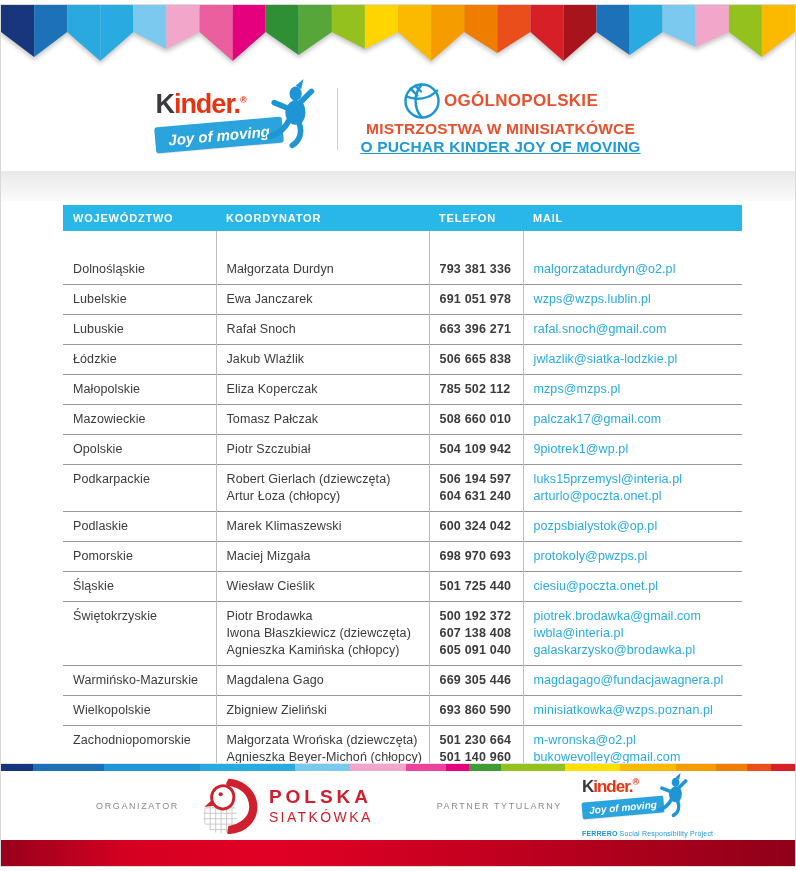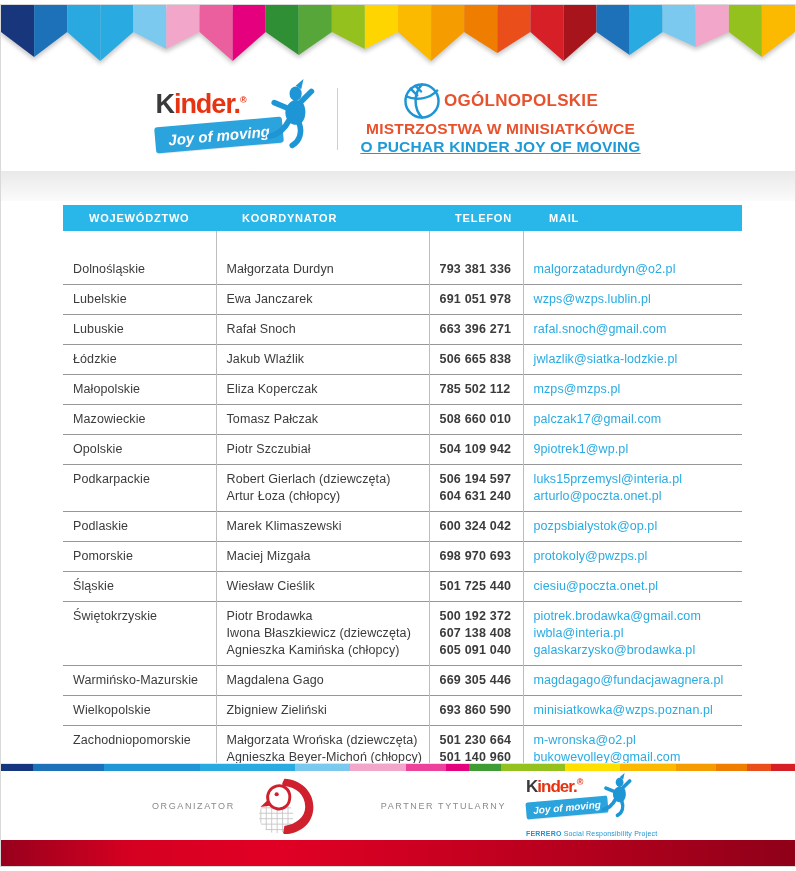--- a/index.html
+++ b/index.html
@@ -27,21 +27,21 @@
   .t-line1 .vb { margin-right:3px; }
   .t-line2 { color:#e8512d; font-weight:bold; font-size:15.5px; letter-spacing:.2px; }
   .t-line3 { color:#1e9ad6; font-weight:bold; font-size:15.5px; letter-spacing:.2px;text-decoration:underline; }
 
   .header-band { height:30px; background:linear-gradient(#e9e9e9, #fbfbfb); }
 
   
   table.coord { border-collapse:collapse; width:679px; margin:4px 0 0 62px; table-layout:fixed; }
   col.c1{width:153px;} col.c2{width:213px;} col.c3{width:94px;} col.c4{width:219px;}
   thead th { background:#29b6e8; color:#fff; font-size:11px; font-weight:bold; letter-spacing:.8px;
-             text-align:left; height:26px; padding:0 0 0 26px; }
+             text-align:left; height:26px; padding:0 0 0 10px; }
   tbody td { vertical-align:top; font-size:12.5px; color:#3b3b3b; padding:6px 6px 6px 10px; line-height:17px; letter-spacing:.1px; }
   tbody td.b { border-left:1px solid #bdbdbd; }
   tbody tr + tr td { border-top:1px solid #979797; }
   tbody tr:first-child td { padding-top:30px; }
   td.c-tel div { font-weight:bold; letter-spacing:.2px; }
   .mail-link { display:block; color:#29abe2; text-decoration:none; }
 
   
   footer { position:absolute; left:0; right:0; bottom:0; }
   .rainbow-strip { height:8px; border-top:1px solid #e3e3e3;
@@ -394,20 +394,24 @@
             </defs>
           <g clip-path="url(#netclip)" stroke="#c6c6c6" stroke-width="1" fill="none">
             <path d="M2,24 V64 M8,24 V64 M14,24 V64 M20,24 V64 M26,24 V64 M32,24 V64"></path>
             <path d="M0,28 H38 M0,34 H38 M0,40 H38 M0,46 H38 M0,52 H38 M0,58 H38"></path>
           </g>
           <path fill="#d0202e" d="M28,2 C46,3 60,16 60,33 C60,50 47,62 29,63 C27,63 26,61.5 27,60 L28,54 C41,52 51,44 51,33 C51,20 41,11 28,10 C26,10 25,8 26,6 Z"></path>
           <path fill="#ffffff" stroke="#d0202e" stroke-width="3.2" d="M34,22 C34,13 26,8 19,10 C12,12 8,19 10,26 C11.5,31 15,34 20,35 C28,36.5 34,30 34,22 Z"></path>
           <path fill="#d0202e" d="M10,25 L1.5,33 L13.5,31.5 Z"></path>
           <circle cx="19.5" cy="19" r="2.3" fill="#d0202e"></circle>
         </svg>
+        <div class="ps-text">
+          <div class="l1">POLSKA</div>
+          <div class="l2">SIATKÓWKA</div>
+        </div>
       </div>
       <span class="footer-label">PARTNER TYTULARNY</span>
       <div class="kinder-footer">
         <div class="kinder-lockup sm">
           <div class="kinder-top"><span class="kk">K</span><span class="ki">inder</span><span class="kd">.</span><span class="kr">®</span></div>
           <div class="joy-box">
               <span>Joy of moving</span>
             </div>
           <svg class="kid" width="32" height="46" viewBox="0 0 44 64">
             <g fill="#1e96d5">

